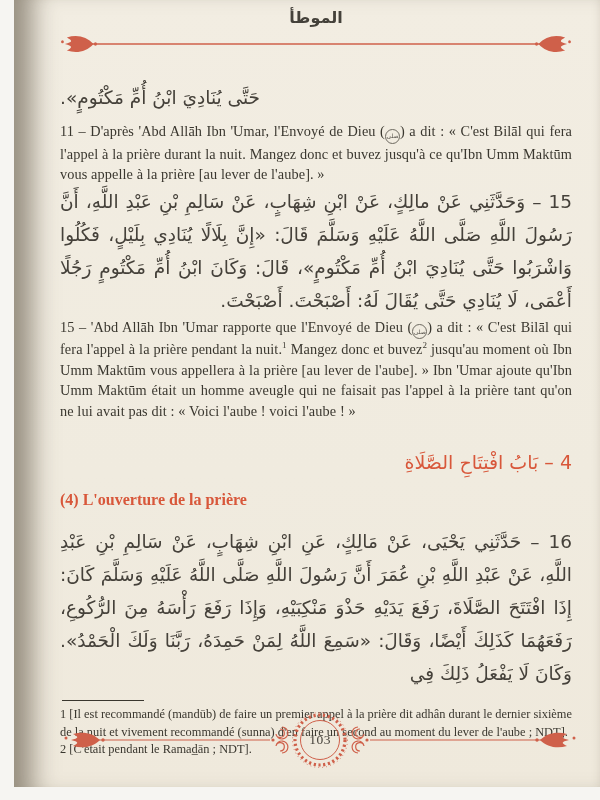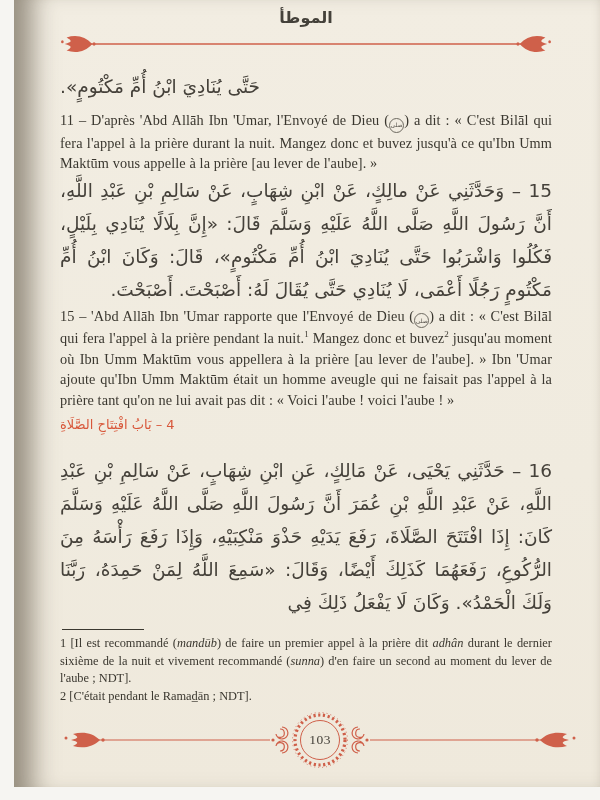--- a/index.html
+++ b/index.html
@@ -8,55 +8,55 @@
     background:#f6f5f2;
     font-family:"Liberation Serif", serif;
     overflow:hidden;
   }
   .page{
     position:absolute;top:0;left:14px;right:0;bottom:13px;
     background:linear-gradient(180deg,#f2ede2 0%,#f0ebdf 60%,#efe9dc 100%);
     box-shadow:inset 34px 0 26px -16px rgba(96,86,70,.62), inset -6px 0 8px -6px rgba(150,140,120,.25);
   }
   .content{
-    position:absolute;top:6px;left:46px;right:48px;
+    position:absolute;top:6px;left:46px;right:28px;
     color:#3a372f;
   }
   
   .hdr-title{
     text-align:center;font-family:"DejaVu Sans",sans-serif;
     font-size:16px;font-weight:bold;color:#44413a;direction:rtl;line-height:24px;
   }
   .divider{display:block;width:100%;height:24px;margin-top:2px;}
   
   .ar{
     direction:rtl;text-align:justify;
     font-family:"DejaVu Sans",sans-serif;
     font-size:18.5px;color:#45413a;line-height:33px;
   }
-  .ar.first-line{text-align:left;line-height:30px;margin-top:16px;}
+  .ar.first-line{text-align:left;line-height:30px;margin-top:27px;}
   
   .fr{
     text-align:justify;font-size:14.3px;line-height:20.5px;color:#3a372f;
     letter-spacing:.1px;
   }
   .seg{white-space:pre-wrap;}
   .seg-sup{vertical-align:super;font-size:9px;line-height:0;}
-  .seg-i{font-style:italic;}
+  .seg-i{}
   .seg-saw{
     display:inline-flex;align-items:center;justify-content:center;
     width:13px;height:13px;border:1px solid #6d6960;border-radius:50%;
     font-size:6px;line-height:12px;color:#55514a;overflow:hidden;
     font-family:"DejaVu Sans",sans-serif;vertical-align:-2px;white-space:nowrap;
   }
   
   .chap-ar{
-    direction:rtl;text-align:left;
+    direction:rtl;text-align:right;
     font-family:"DejaVu Sans",sans-serif;
-    font-size:13px;color:#d8573a;line-height:30px;
+    font-size:19px;color:#d8573a;line-height:30px;margin-top:26px;
   }
   .chap-fr{
     font-size:16px;font-weight:bold;color:#d8573a;margin-top:12px;line-height:22px;
   }
   
   .fn-rule{width:82px;border-top:1.6px solid #3a372f;margin:10px 0 5px 2px;}
   .fn{font-size:12.4px;line-height:17.5px;text-align:justify;color:#3a372f;}
   .fn + .fn{margin-top:0;}
   
   .footer{
@@ -93,20 +93,21 @@
     <div class="ar first-line">حَتَّى يُنَادِيَ ابْنُ أُمِّ مَكْتُومٍ».</div>
 
     <div class="fr m-top"><span class="seg">11 – D'après 'Abd Allāh Ibn 'Umar, l'Envoyé de Dieu (</span><span class="seg seg-saw">صلى</span><span class="seg">) a dit : « C'est Bilāl qui fera l'appel à la prière durant la nuit. Mangez donc et buvez jusqu'à ce qu'Ibn Umm Maktūm vous appelle à la prière [au lever de l'aube]. »</span></div>
 
     <div class="ar m-top-lg">15 – وَحَدَّثَنِي عَنْ مالِكٍ، عَنْ ابْنِ شِهَابٍ، عَنْ سَالِمِ بْنِ عَبْدِ اللَّهِ، أَنَّ رَسُولَ اللَّهِ صَلَّى اللَّهُ عَلَيْهِ وَسَلَّمَ قَالَ: «إِنَّ بِلَالًا يُنَادِي بِلَيْلٍ، فَكُلُوا وَاشْرَبُوا حَتَّى يُنَادِيَ ابْنُ أُمِّ مَكْتُومٍ»، قَالَ: وَكَانَ ابْنُ أُمِّ مَكْتُومٍ رَجُلًا أَعْمَى، لَا يُنَادِي حَتَّى يُقَالَ لَهُ: أَصْبَحْتَ. أَصْبَحْتَ.</div>
 
     <div class="fr m-top-lg"><span class="seg">15 – 'Abd Allāh Ibn 'Umar rapporte que l'Envoyé de Dieu (</span><span class="seg seg-saw">صلى</span><span class="seg">) a dit : « C'est Bilāl qui fera l'appel à la prière pendant la nuit.</span><span class="seg seg-sup">1</span><span class="seg"> Mangez donc et buvez</span><span class="seg seg-sup">2</span><span class="seg"> jusqu'au moment où Ibn Umm Maktūm vous appellera à la prière [au lever de l'aube]. » Ibn 'Umar ajoute qu'Ibn Umm Maktūm était un homme aveugle qui ne faisait pas l'appel à la prière tant qu'on ne lui avait pas dit : « Voici l'aube ! voici l'aube ! »</span></div>
 
     <div class="chap-ar">4 – بَابُ افْتِتَاحِ الصَّلَاةِ</div>
 
+    <div class="chap-fr">(4) L'ouverture de la prière</div>
 
     <div class="ar" style="margin-top:14px">16 – حَدَّثَنِي يَحْيَى، عَنْ مَالِكٍ، عَنِ ابْنِ شِهَابٍ، عَنْ سَالِمِ بْنِ عَبْدِ اللَّهِ، عَنْ عَبْدِ اللَّهِ بْنِ عُمَرَ أَنَّ رَسُولَ اللَّهِ صَلَّى اللَّهُ عَلَيْهِ وَسَلَّمَ كَانَ: إِذَا افْتَتَحَ الصَّلَاةَ، رَفَعَ يَدَيْهِ حَذْوَ مَنْكِبَيْهِ، وَإِذَا رَفَعَ رَأْسَهُ مِنَ الرُّكُوعِ، رَفَعَهُمَا كَذَلِكَ أَيْضًا، وَقَالَ: «سَمِعَ اللَّهُ لِمَنْ حَمِدَهُ، رَبَّنَا وَلَكَ الْحَمْدُ». وَكَانَ لَا يَفْعَلُ ذَلِكَ فِي</div>
 
     <div class="fn-rule"></div>
 
     <div class="fn"><span class="seg">1 [Il est recommandé (</span><span class="seg seg-i">mandūb</span><span class="seg">) de faire un premier appel à la prière dit </span><span class="seg seg-i">adhân</span><span class="seg"> durant le dernier sixième de la nuit et vivement recommandé (</span><span class="seg seg-i">sunna</span><span class="seg">) d'en faire un second au moment du lever de l'aube ; NDT].</span></div>
     <div class="fn"><span class="seg">2 [C'était pendant le Ramad̲ān ; NDT].</span></div>
 
   </div>
 

